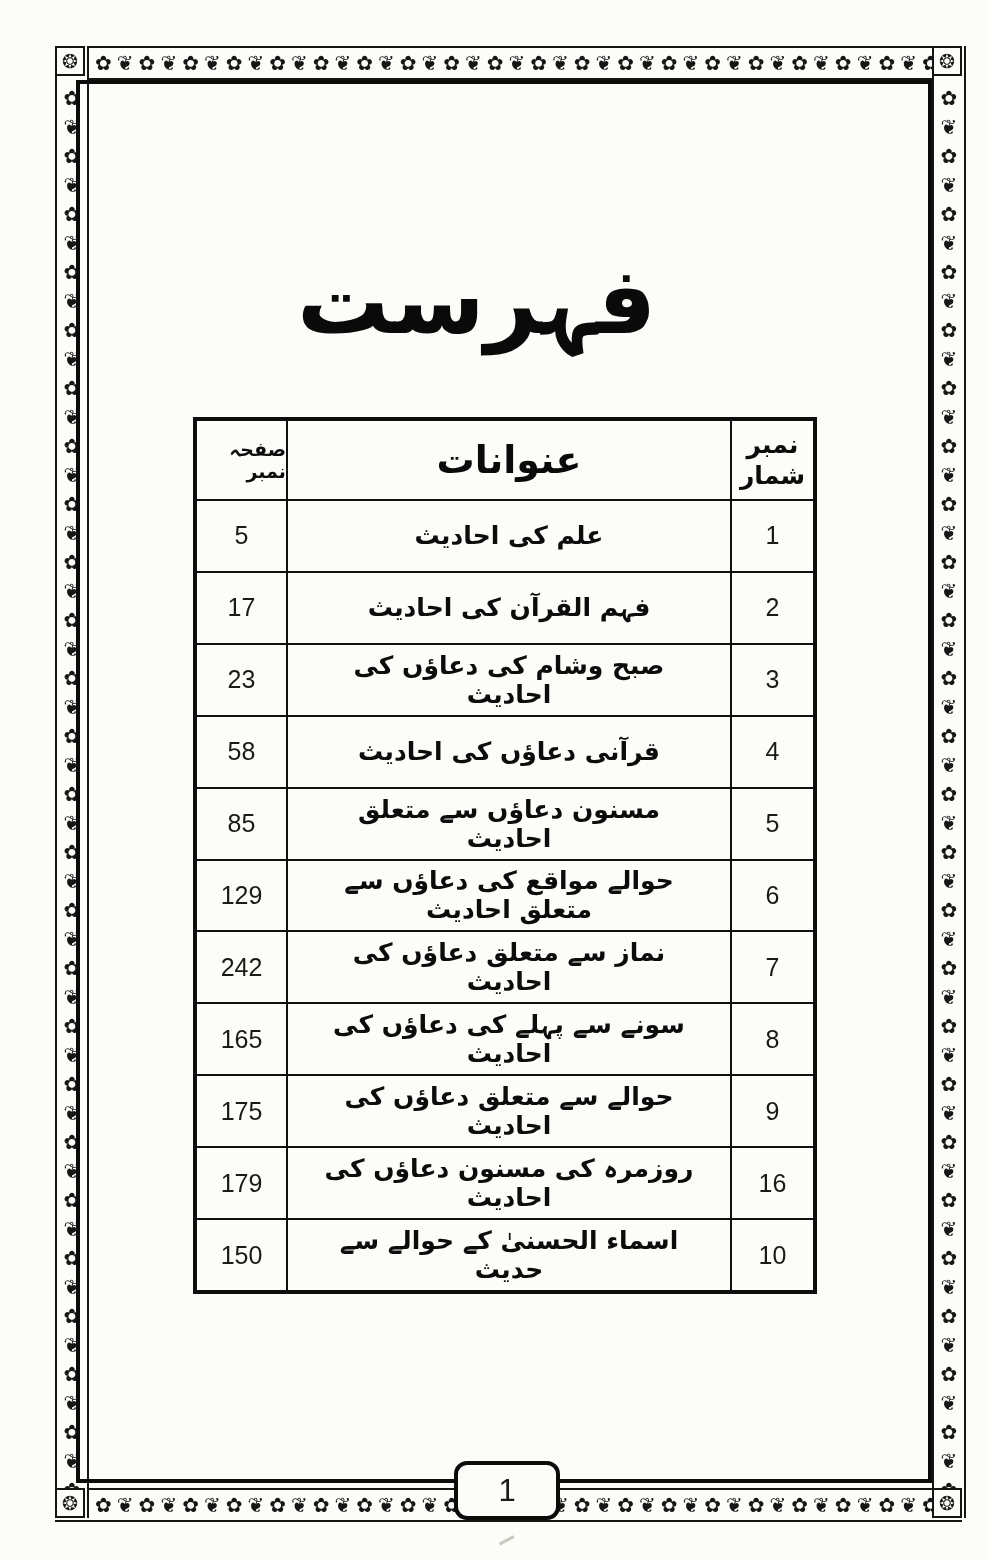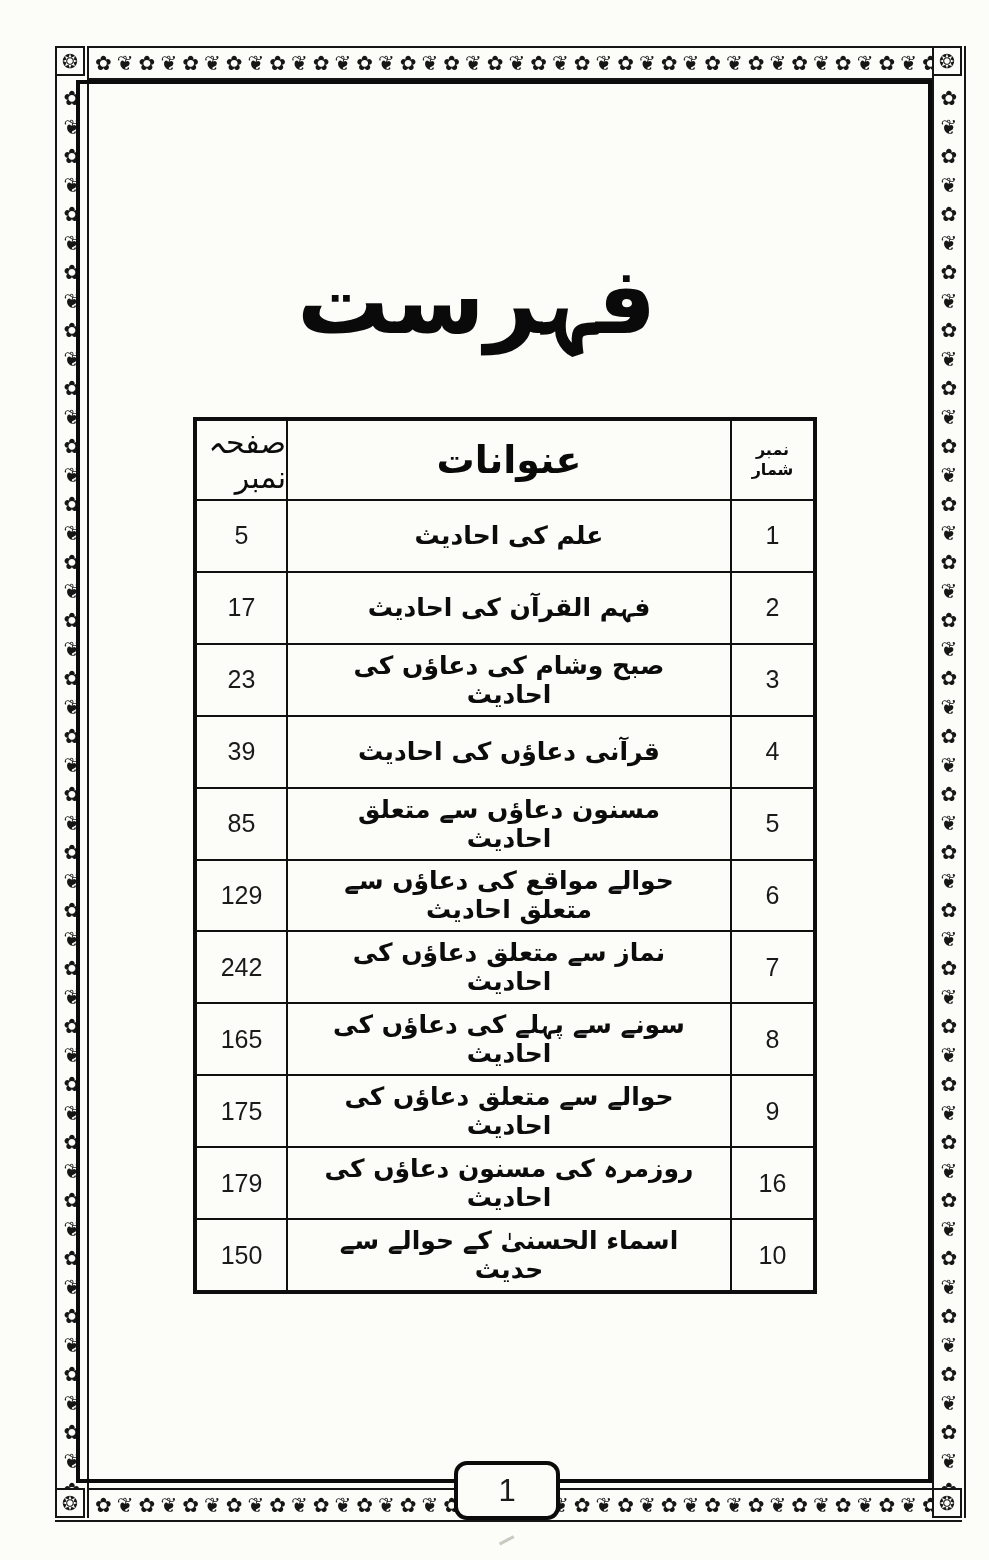--- a/index.html
+++ b/index.html
@@ -102,26 +102,26 @@
     color:#0c0c0c;
   }
   .cell-num{
     font-family:"Liberation Sans","DejaVu Sans",sans-serif;
     font-size:25px;
     font-weight:400;
     color:#1a1a1a;
     direction:ltr;
   }
   .hdr-serial{
-    font-size:16px;font-weight:700;
+    font-size:25px;font-weight:700;
     white-space:pre-line;line-height:1.25;
     text-align:center;direction:rtl;color:#0c0c0c;
   }
   .hdr-titles{font-size:38px;font-weight:700;direction:rtl;color:#0a0a0a;text-align:right;}
-  .hdr-page{font-size:30px;font-weight:400;direction:rtl;color:#0c0c0c;}
+  .hdr-page{font-size:19px;font-weight:700;direction:rtl;color:#0c0c0c;}
   
   .page-num-box{
     position:absolute;
     left:454px;top:1461px;
     width:106px;height:59px;
     box-sizing:border-box;
     background:#fcfcf9;
     border:4px solid #0b0b0b;
     border-radius:13px;
     display:flex;align-items:center;justify-content:center;
@@ -175,21 +175,21 @@
       <div class="cell cell-num">17</div>
     </div>
     <div class="row">
       <div class="cell cell-num">3</div>
       <div class="cell cell-urdu">صبح وشام کی دعاؤں کی احادیث</div>
       <div class="cell cell-num">23</div>
     </div>
     <div class="row">
       <div class="cell cell-num">4</div>
       <div class="cell cell-urdu">قرآنی دعاؤں کی احادیث</div>
-      <div class="cell cell-num">39</div>
+      <div class="cell cell-num">58</div>
     </div>
     <div class="row">
       <div class="cell cell-num">5</div>
       <div class="cell cell-urdu">مسنون دعاؤں سے متعلق احادیث</div>
       <div class="cell cell-num">85</div>
     </div>
     <div class="row">
       <div class="cell cell-num">6</div>
       <div class="cell cell-urdu">حوالے مواقع کی دعاؤں سے متعلق احادیث</div>
       <div class="cell cell-num">129</div>

